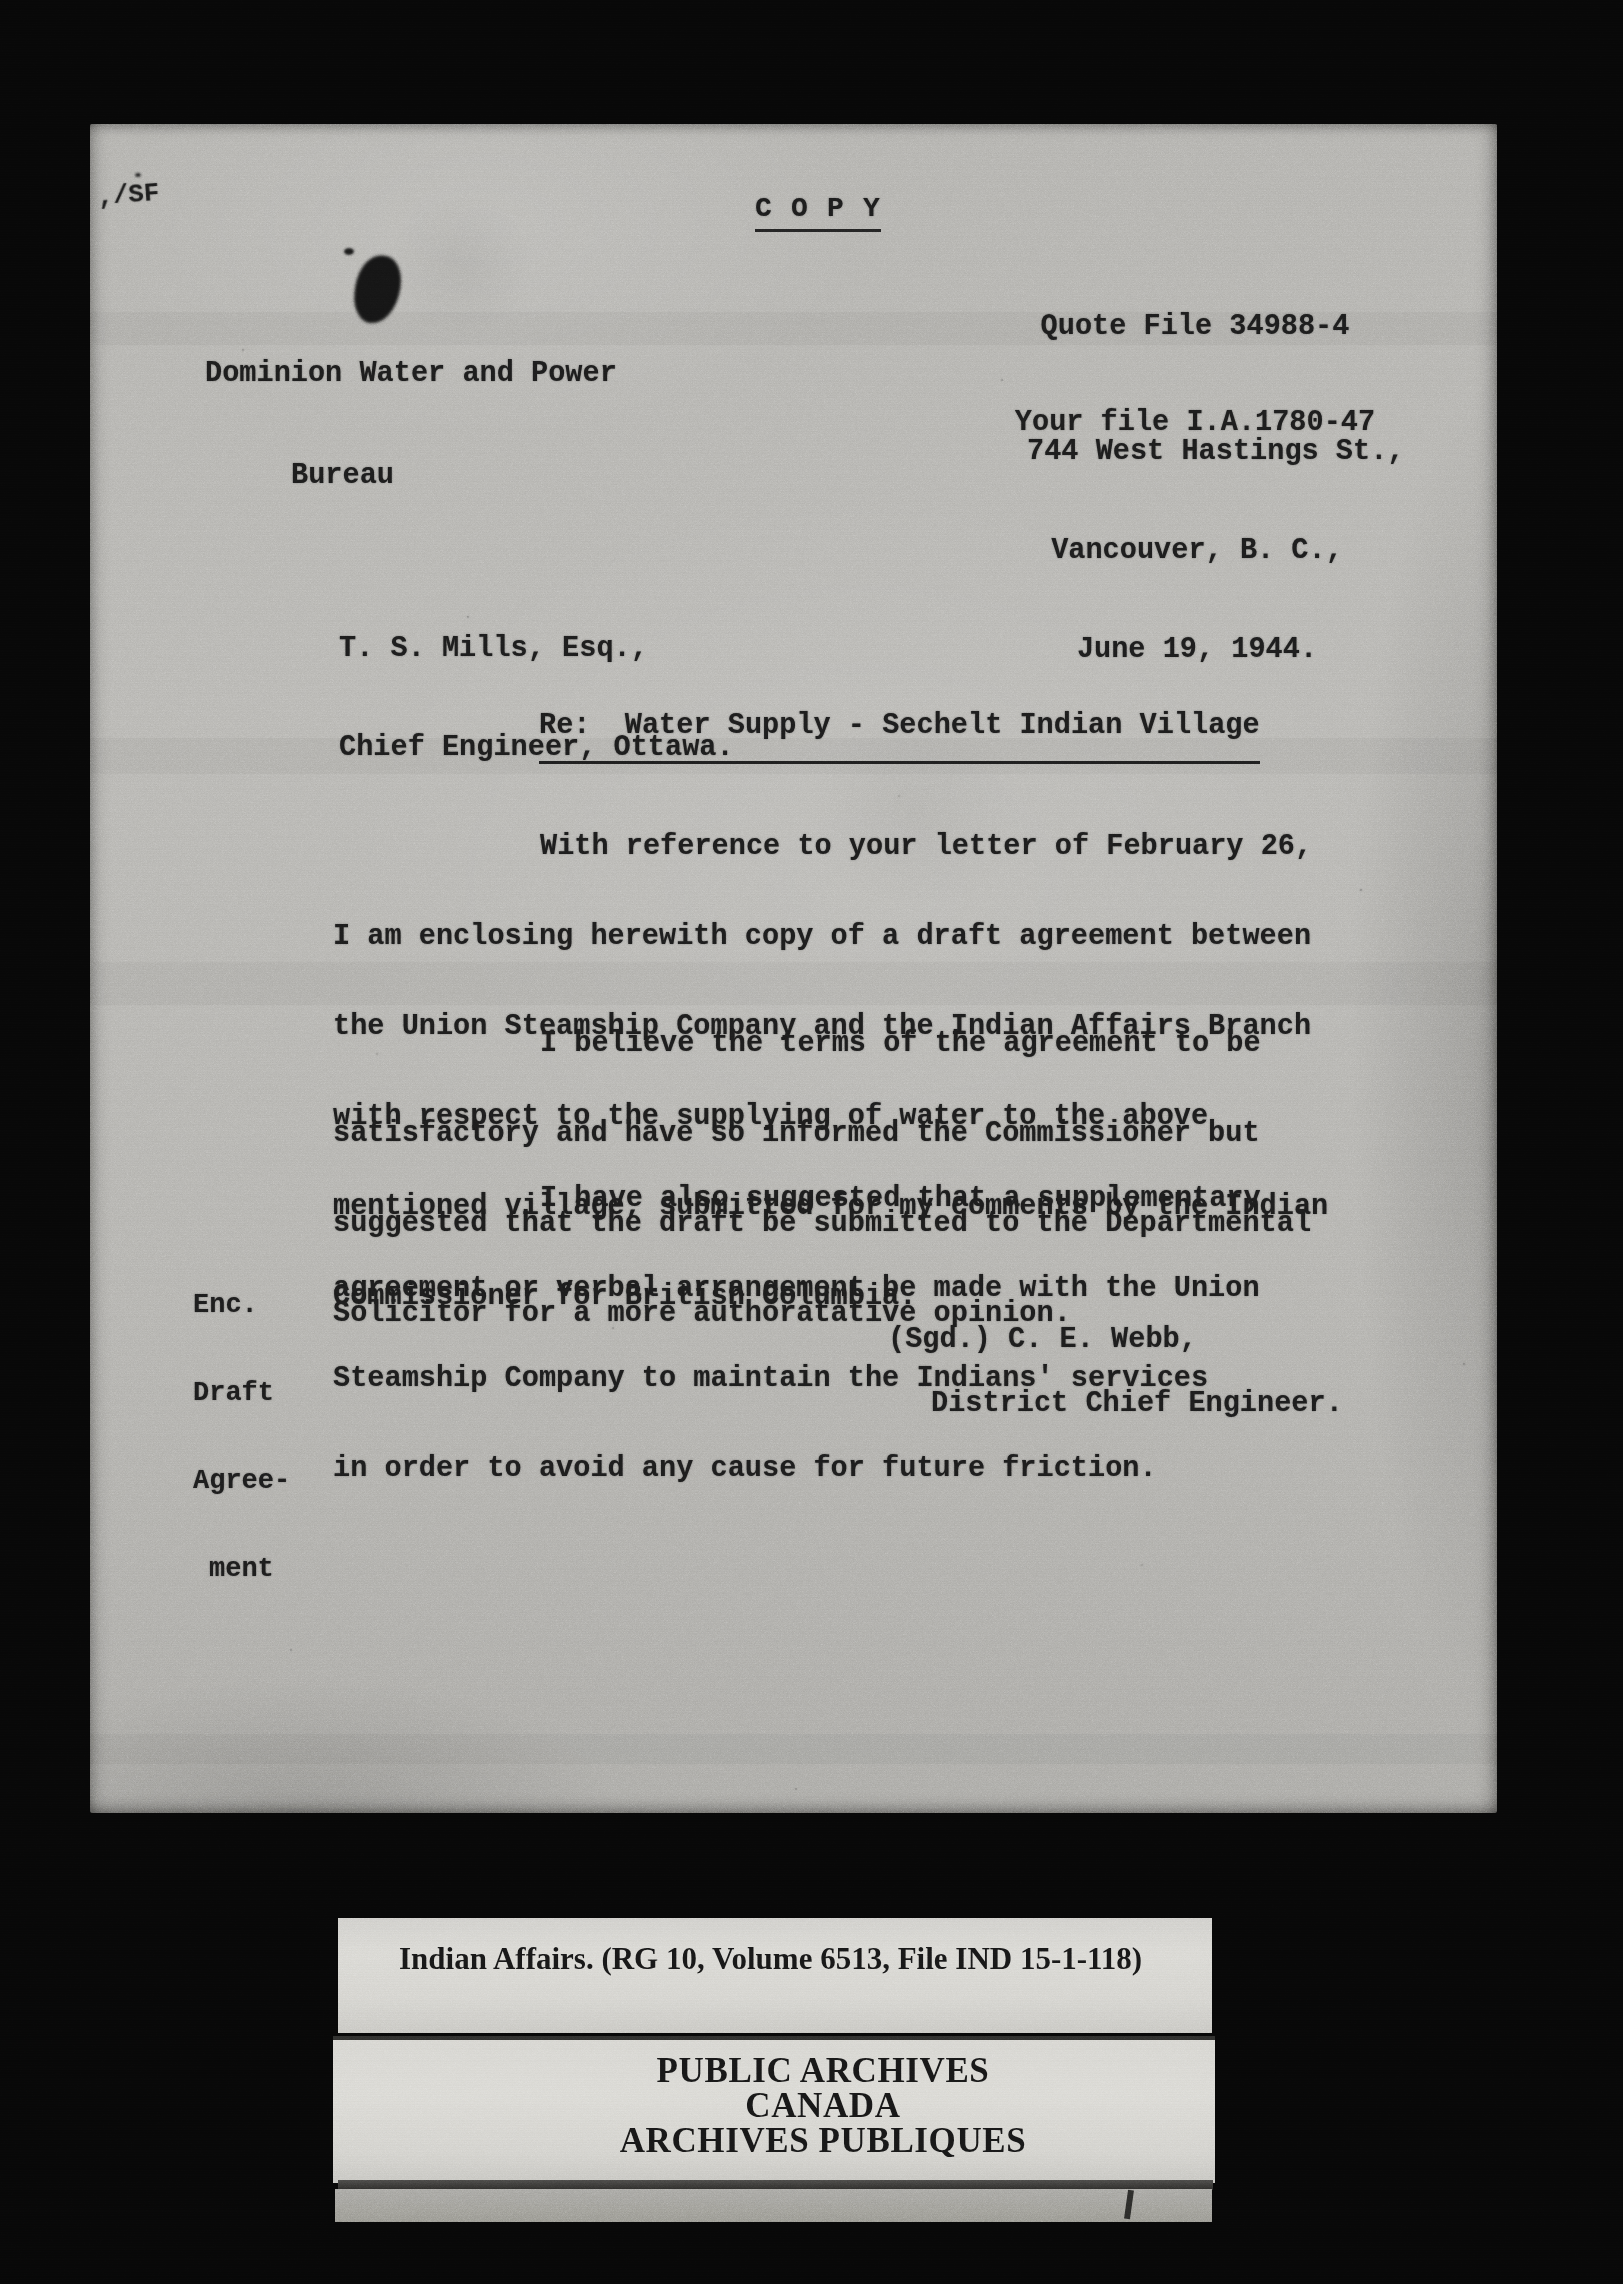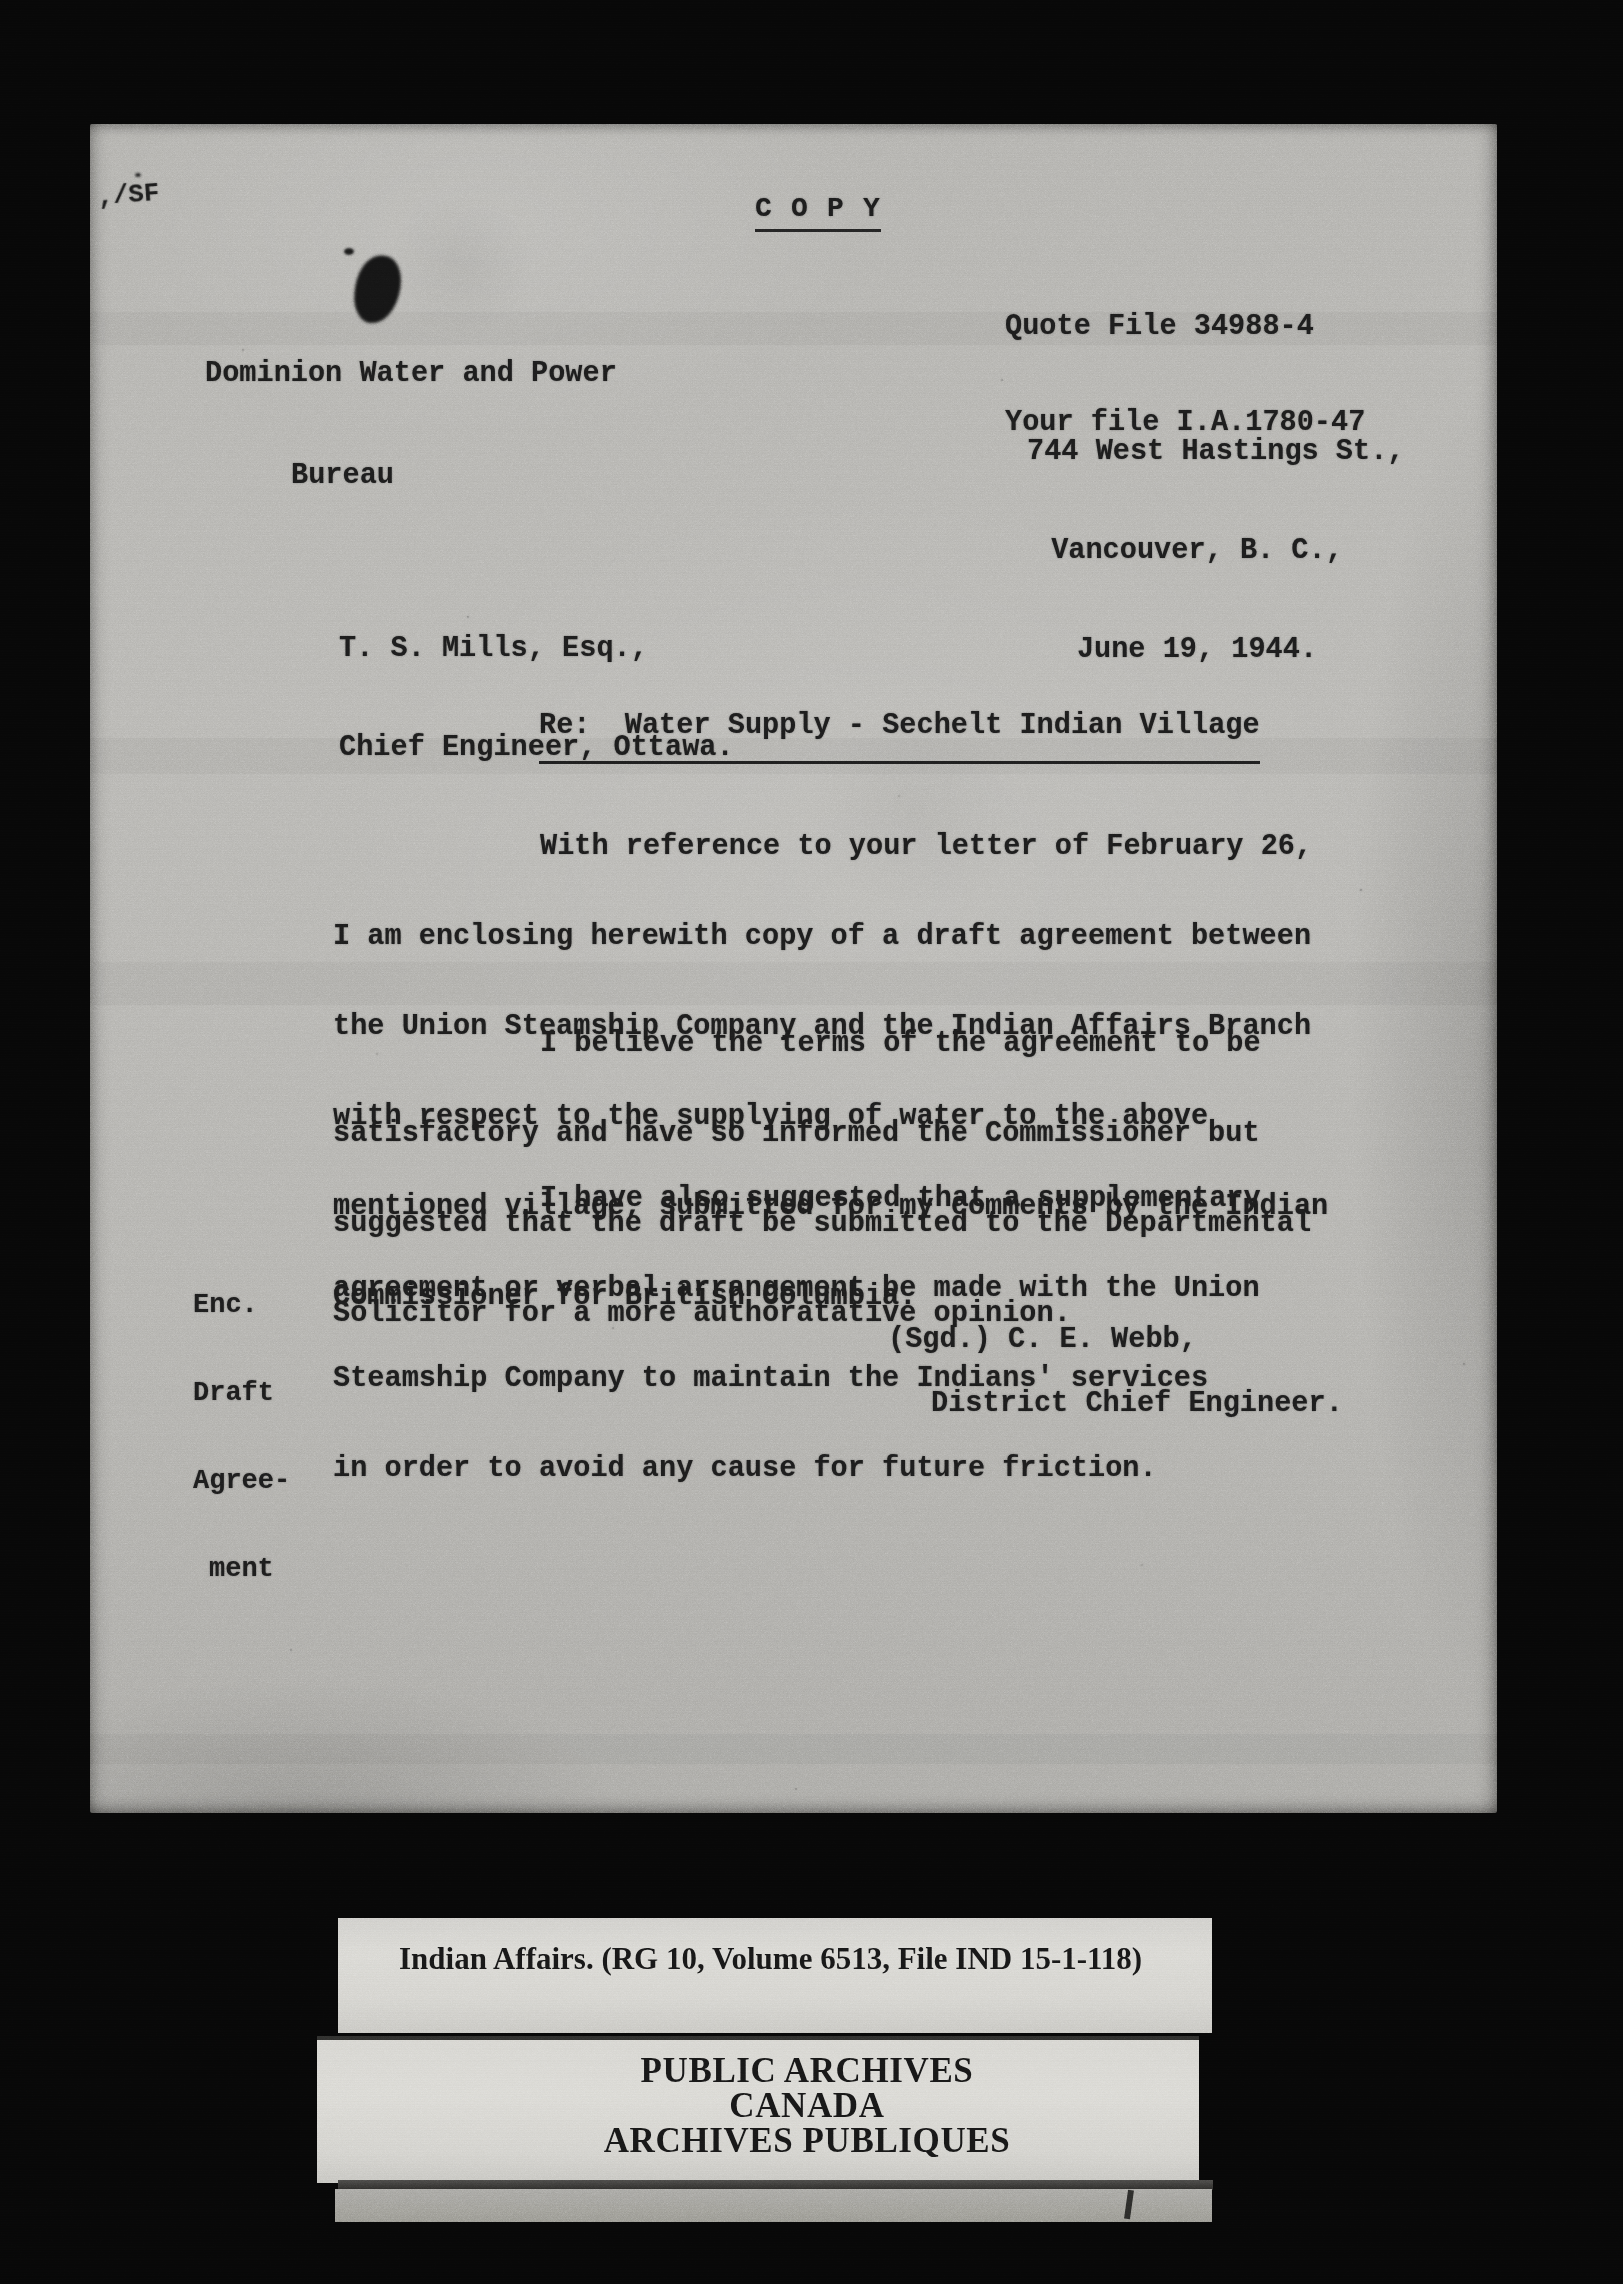--- a/index.html
+++ b/index.html
@@ -27,21 +27,21 @@
       286px 929px 1.2px rgba(45,45,45,.3), 1203px 419px 1.2px rgba(50,50,50,.3),
       152px 225px 1.2px rgba(40,40,40,.4), 808px 671px 1.2px rgba(60,60,60,.3);}
   
   .typed{position:absolute;font-family:"Liberation Mono","DejaVu Sans Mono",monospace;
     font-weight:bold;color:#1b1b1b;font-size:28.6px;line-height:30px;white-space:pre;
     filter:blur(0.7px);text-shadow:0 0 1.8px rgba(25,25,25,0.55);}
   .typed .ln{min-height:30px;}
   .sf-mark{left:98px;top:181px;font-size:25.5px;transform:rotate(-4deg);}
   .copy-head{left:755px;top:194px;font-size:28px;letter-spacing:1.2px;
     border-bottom:3px solid #222;padding-bottom:4.9px;}
-  .file-ref{left:1005px;top:247px;width:380px;text-align:left;line-height:32px;}
+  .file-ref{left:1005px;top:247px;width:380px;text-align:center;line-height:32px;}
   .sender{left:205px;top:289px;line-height:34px;}
   .sender .ln2{margin-left:86px;}
   .ink-blot{position:absolute;left:355px;top:255px;width:45px;height:69px;background:#141414;
     border-radius:52% 44% 58% 46%;transform:rotate(9deg);filter:blur(1.8px);}
   .ink-dot{position:absolute;left:344px;top:248px;width:9.7px;height:6.7px;background:#1a1a1a;
     border-radius:50%;filter:blur(1.2px);}
   .sf-dot{position:absolute;left:135px;top:173px;width:5.5px;height:4.3px;background:#222;
     border-radius:50%;filter:blur(0.9px);}
   .addr{left:1027px;top:369px;width:340px;text-align:center;line-height:33px;}
   .recipient{left:339px;top:566px;line-height:33px;}
@@ -54,21 +54,21 @@
   .enc{left:193px;top:1233px;line-height:29px;font-size:27px;}
   .enc .ln4{margin-left:16px;}
   .sig1{left:888px;top:1325px;}
   .sig2{left:931px;top:1389px;}
   
   .label{position:absolute;
     font-family:"Liberation Serif","DejaVu Serif",serif;font-weight:bold;color:#161616;}
   .label1{left:338px;top:1918px;width:874px;height:115px;
     background:linear-gradient(180deg,#cfceca 0%,#d9d8d3 30%,#d4d3ce 72%,#c8c7c2 100%);}
   .label1-text{position:absolute;left:61px;top:23px;font-size:31px;filter:blur(0.5px);white-space:pre;font-family:Liberation Serif, serif;}
-  .label2{left:317px;top:2036px;width:882px;height:143px;border-top:4.3px solid #2e2e2c;
+  .label2{left:333px;top:2036px;width:882px;height:143px;border-top:4.3px solid #2e2e2c;
     background:linear-gradient(180deg,#d6d5d0 0%,#dad9d4 40%,#d2d1cc 80%,#c6c5c0 100%);}
   .stamp{position:absolute;left:49px;top:13.4px;width:100%;text-align:center;
     font-size:35px;line-height:35px;filter:blur(0.5px);letter-spacing:0.6px;}
   .shadow-bar{position:absolute;left:338px;top:2180px;width:875px;height:9.7px;
     background:linear-gradient(180deg,#4a4947,#2b2a28);filter:blur(0.6px);}
   .bottom-strip{position:absolute;left:335px;top:2189px;width:877px;height:33px;
     background:linear-gradient(180deg,#a7a6a2,#98978f);}
   .strip-mark{position:absolute;left:1126px;top:2190px;width:6px;height:29px;background:#2a2a28;
     transform:rotate(8deg);filter:blur(0.6px);}
   

